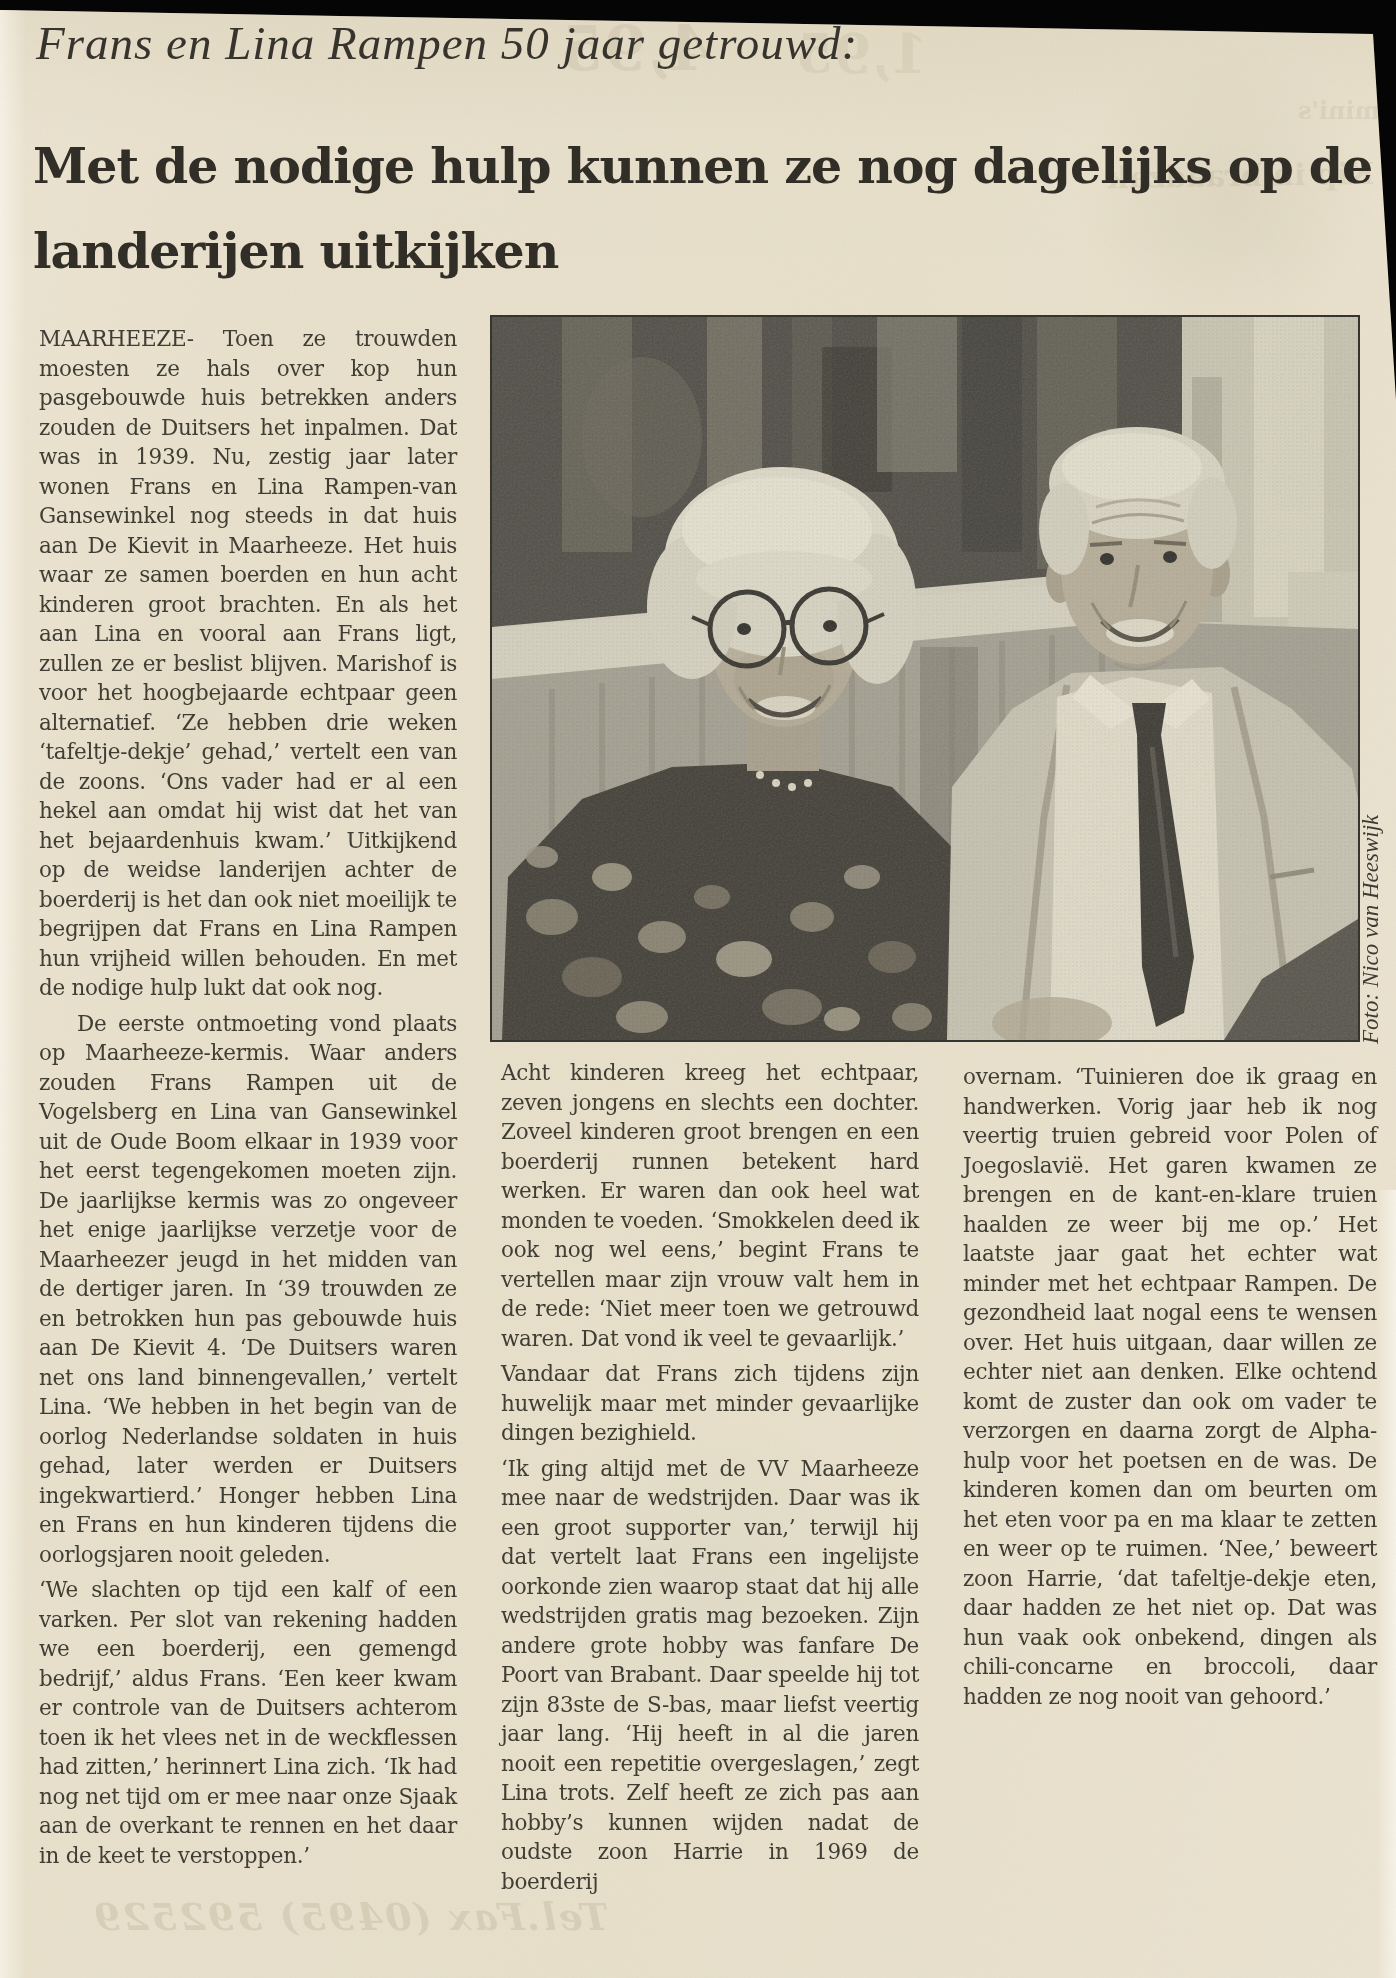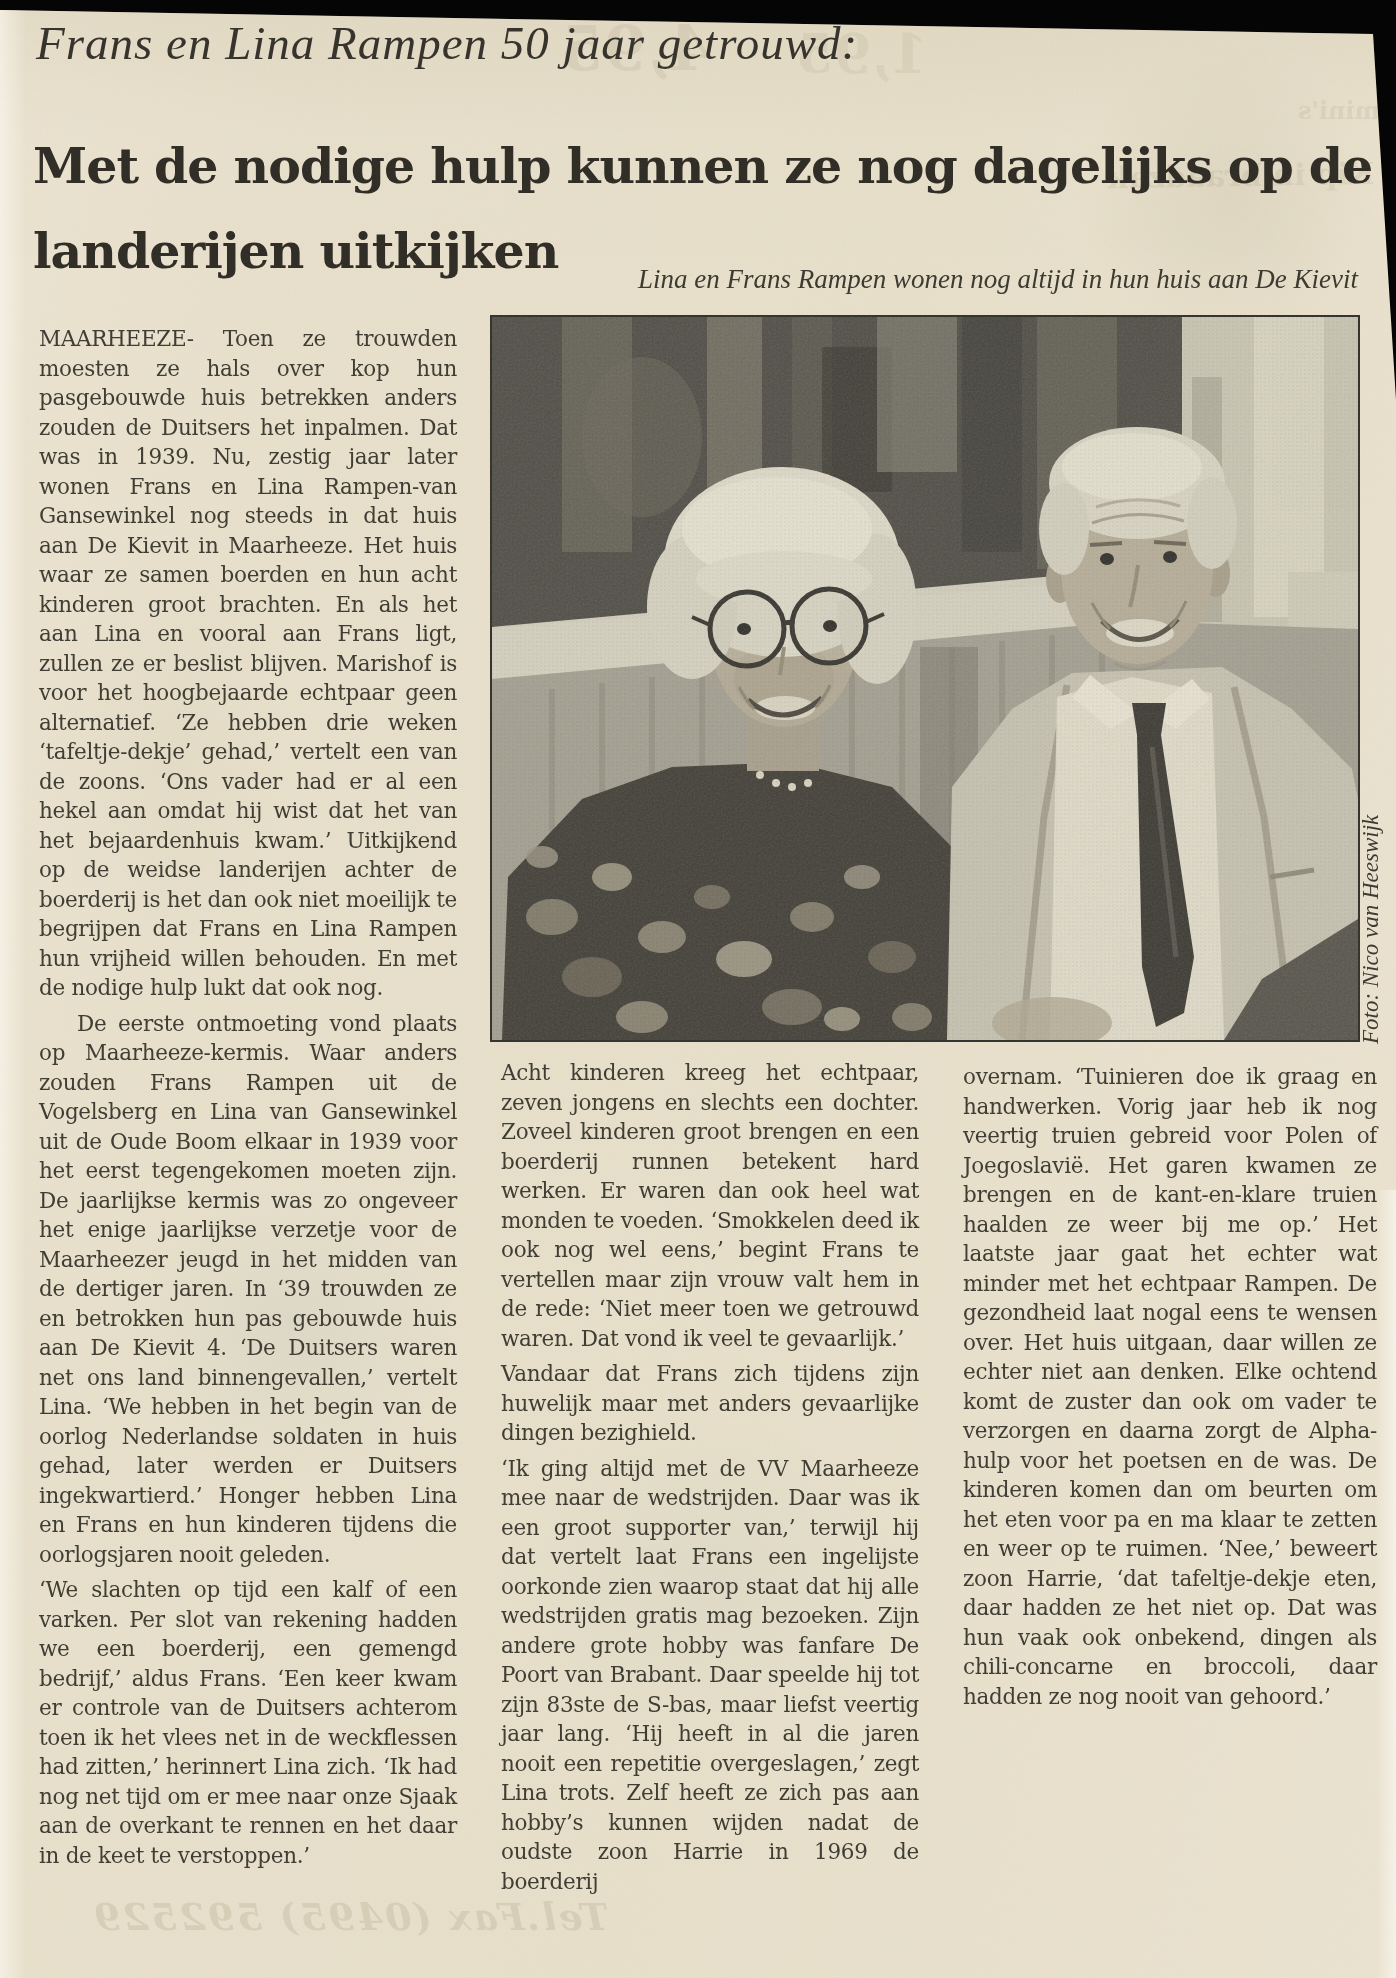--- a/index.html
+++ b/index.html
@@ -74,21 +74,20 @@
     <div class="stain s4"></div>
 
     <span class="bleed b-price1">4,95</span>
     <span class="bleed b-price2">1,95</span>
     <span class="bleed b-snip1">Kip in braadzak</span>
     <span class="bleed b-snip2">mini's</span>
     <span class="bleed b-phone">Tel.Fax (0495) 592529</span>
 
     <div class="kicker">Frans en Lina Rampen 50 jaar getrouwd:</div>
     <h1 class="headline">Met de nodige hulp kunnen ze nog dagelijks op de landerijen uitkijken</h1>
-    <div class="caption">Lina en Frans Rampen wonen nog altijd in hun huis aan De Kievit</div>
 
     <figure class="figure">
       <svg viewBox="0 0 866 723" role="img">
         <defs>
           <filter id="pgrain" x="0" y="0" width="100%" height="100%">
             <feTurbulence type="fractalNoise" baseFrequency="0.55" numOctaves="2" stitchTiles="stitch"></feTurbulence>
             <feColorMatrix type="saturate" values="0"></feColorMatrix>
           </filter>
           <pattern id="dots" width="4" height="4" patternUnits="userSpaceOnUse">
             <circle cx="1" cy="1" r="0.7" fill="#1c1b18"></circle>
@@ -215,21 +214,21 @@
 
     <div class="col col1">
         <p>MAARHEEZE- Toen ze trouwden moesten ze hals over kop hun pasgebouwde huis betrekken anders zouden de Duitsers het inpalmen. Dat was in 1939. Nu, zestig jaar later wonen Frans en Lina Rampen-van Gansewinkel nog steeds in dat huis aan De Kievit in Maarheeze. Het huis waar ze samen boerden en hun acht kinderen groot brachten. En als het aan Lina en vooral aan Frans ligt, zullen ze er beslist blijven. Marishof is voor het hoogbejaarde echtpaar geen alternatief. ‘Ze hebben drie weken ‘tafeltje-dekje’ gehad,’ vertelt een van de zoons. ‘Ons vader had er al een hekel aan omdat hij wist dat het van het bejaardenhuis kwam.’ Uitkijkend op de weidse landerijen achter de boerderij is het dan ook niet moeilijk te begrijpen dat Frans en Lina Rampen hun vrijheid willen behouden. En met de nodige hulp lukt dat ook nog.</p>
         <p class="ind">De eerste ontmoeting vond plaats op Maarheeze-kermis. Waar anders zouden Frans Rampen uit de Vogelsberg en Lina van Gansewinkel uit de Oude Boom elkaar in 1939 voor het eerst tegengekomen moeten zijn. De jaarlijkse kermis was zo ongeveer het enige jaarlijkse verzetje voor de Maarheezer jeugd in het midden van de dertiger jaren. In ‘39 trouwden ze en betrokken hun pas gebouwde huis aan De Kievit 4. ‘De Duitsers waren net ons land binnengevallen,’ vertelt Lina. ‘We hebben in het begin van de oorlog Nederlandse soldaten in huis gehad, later werden er Duitsers ingekwartierd.’ Honger hebben Lina en Frans en hun kinderen tijdens die oorlogsjaren nooit geleden.</p>
         <p>‘We slachten op tijd een kalf of een varken. Per slot van rekening hadden we een boerderij, een gemengd bedrijf,’ aldus Frans. ‘Een keer kwam er controle van de Duitsers achterom toen ik het vlees net in de weckflessen had zitten,’ herinnert Lina zich. ‘Ik had nog net tijd om er mee naar onze Sjaak aan de overkant te rennen en het daar in de keet te verstoppen.’</p>
       </div>
 
     <div class="col col2">
       <div>
           <p>Acht kinderen kreeg het echtpaar, zeven jongens en slechts een dochter. Zoveel kinderen groot brengen en een boerderij runnen betekent hard werken. Er waren dan ook heel wat monden te voeden. ‘Smokkelen deed ik ook nog wel eens,’ begint Frans te vertellen maar zijn vrouw valt hem in de rede: ‘Niet meer toen we getrouwd waren. Dat vond ik veel te gevaarlijk.’</p>
-          <p>Vandaar dat Frans zich tijdens zijn huwelijk maar met anders gevaarlijke dingen bezighield.</p>
+          <p>Vandaar dat Frans zich tijdens zijn huwelijk maar met minder gevaarlijke dingen bezighield.</p>
           <p>‘Ik ging altijd met de VV Maarheeze mee naar de wedstrijden. Daar was ik een groot supporter van,’ terwijl hij dat vertelt laat Frans een ingelijste oorkonde zien waarop staat dat hij alle wedstrijden gratis mag bezoeken. Zijn andere grote hobby was fanfare De Poort van Brabant. Daar speelde hij tot zijn 83ste de S-bas, maar liefst veertig jaar lang. ‘Hij heeft in al die jaren nooit een repetitie overgeslagen,’ zegt Lina trots. Zelf heeft ze zich pas aan hobby’s kunnen wijden nadat de oudste zoon Harrie in 1969 de boerderij</p>
         </div>
     </div>
 
     <div class="col col3">
         <p>overnam. ‘Tuinieren doe ik graag en handwerken. Vorig jaar heb ik nog veertig truien gebreid voor Polen of Joegoslavië. Het garen kwamen ze brengen en de kant-en-klare truien haalden ze weer bij me op.’ Het laatste jaar gaat het echter wat minder met het echtpaar Rampen. De gezondheid laat nogal eens te wensen over. Het huis uitgaan, daar willen ze echter niet aan denken. Elke ochtend komt de zuster dan ook om vader te verzorgen en daarna zorgt de Alpha-hulp voor het poetsen en de was. De kinderen komen dan om beurten om het eten voor pa en ma klaar te zetten en weer op te ruimen. ‘Nee,’ beweert zoon Harrie, ‘dat tafeltje-dekje eten, daar hadden ze het niet op. Dat was hun vaak ook onbekend, dingen als chili-concarne en broccoli, daar hadden ze nog nooit van gehoord.’</p>
       </div>
 
     <svg class="grain" width="1396" height="1978">
       <defs>

